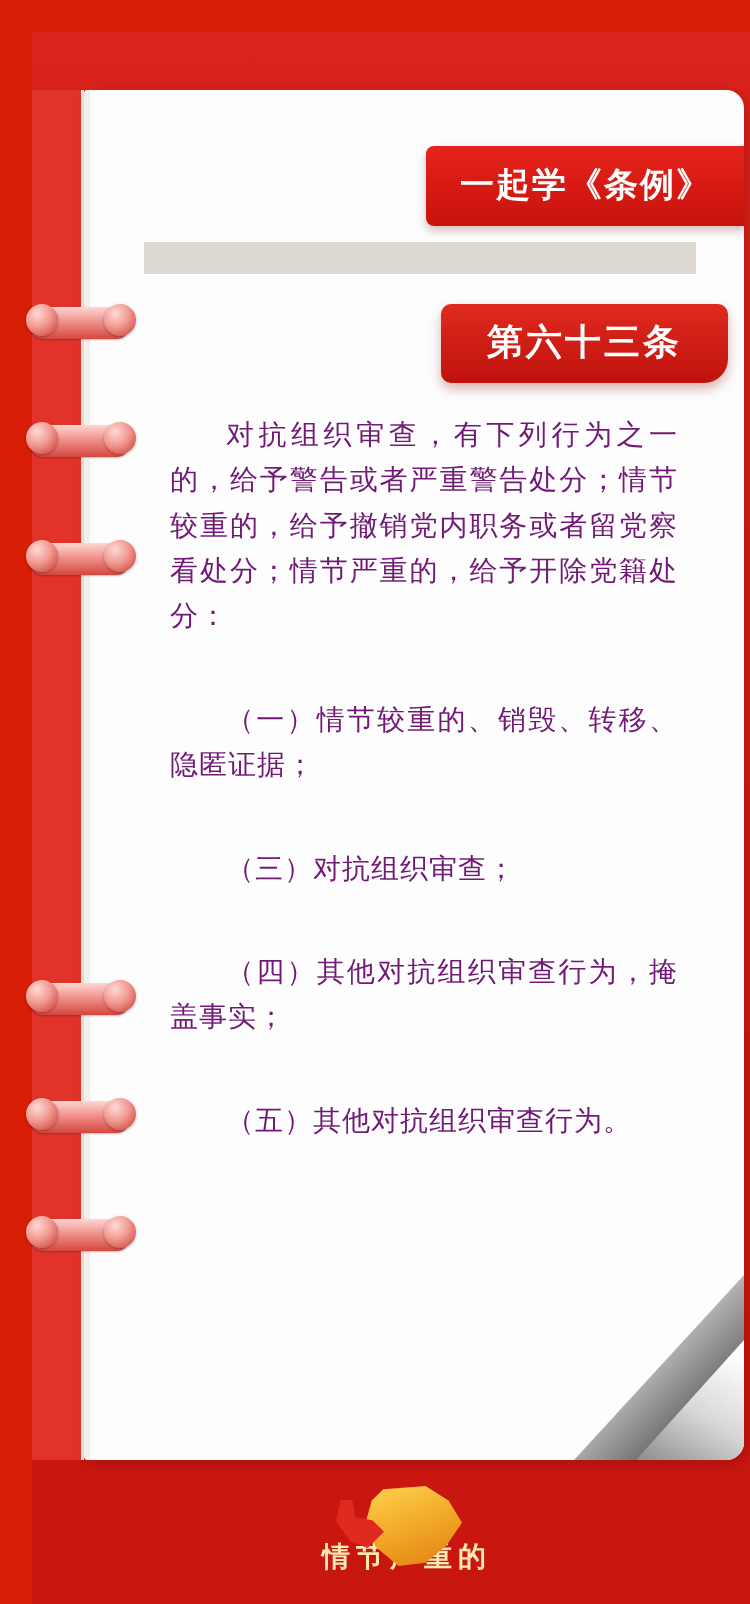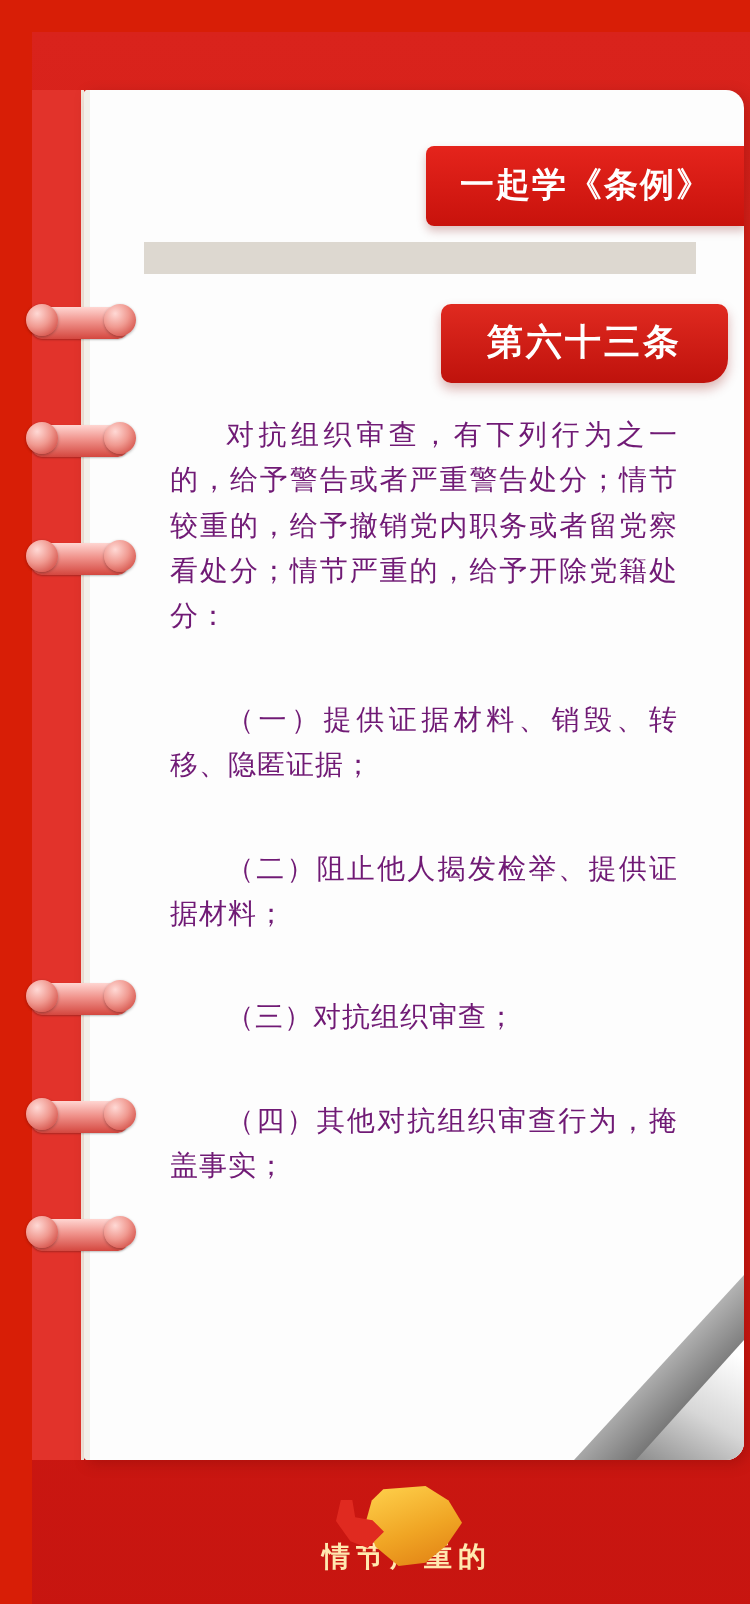--- a/index.html
+++ b/index.html
@@ -246,24 +246,24 @@
     <div class="ribbon">一起学《条例》</div>
 
     <div class="divider"></div>
 
     <div class="badge-wrap">
       <div class="badge">第六十三条</div>
     </div>
 
     <div class="body">
       <p class="indent">对抗组织审查，有下列行为之一的，给予警告或者严重警告处分；情节较重的，给予撤销党内职务或者留党察看处分；情节严重的，给予开除党籍处分：</p>
-      <p class="indent">（一）提供证据材料、销毁、转移、隐匿证据；</p>
-      <p class="indent">（二）阻止他人揭发检举、提供证据材料；</p>
+      <p class="indent">（一）情节较重的、销毁、转移、隐匿证据；</p>
       <p class="indent">（三）对抗组织审查；</p>
       <p class="indent">（四）其他对抗组织审查行为，掩盖事实；</p>
+      <p class="indent">（五）其他对抗组织审查行为。</p>
     </div>
 
     <div class="curl"></div>
     <div class="curl-fold"></div>
   </div>
 
   <div class="footer">
     <div class="emblem">
       <div class="shape"></div>
       <div class="sickle"></div>

